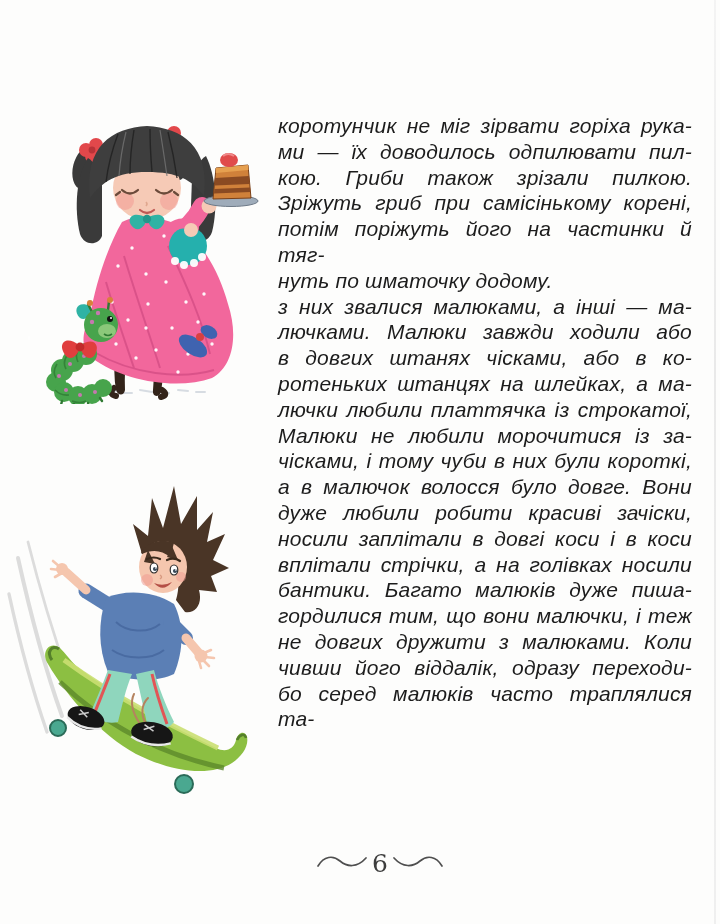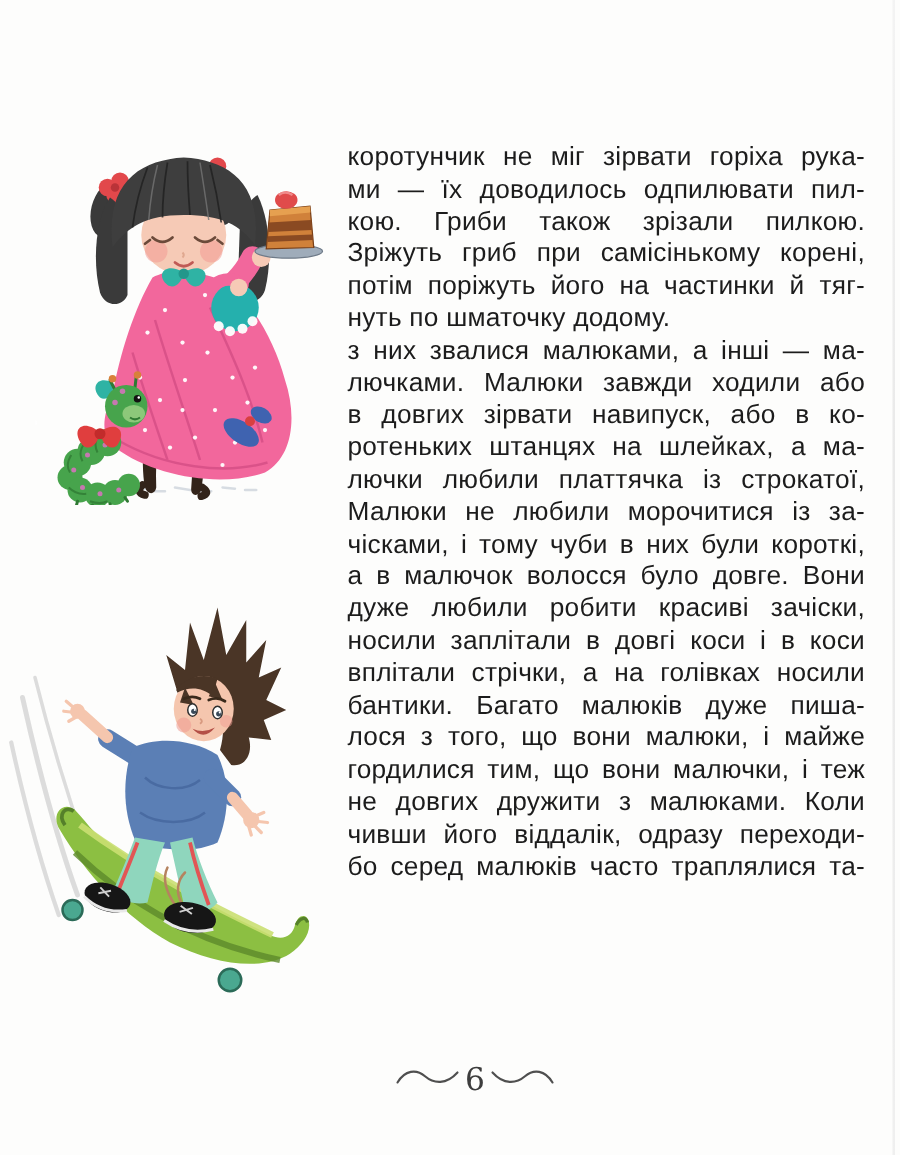--- a/index.html
+++ b/index.html
@@ -7,21 +7,21 @@
     position:relative;width:720px;height:924px;overflow:hidden;
     background:#fdfdfc;font-family:"Liberation Sans",sans-serif;
   }
   .page-edge{
     position:absolute;top:0;right:4px;width:2px;height:924px;
     background:linear-gradient(#f1f1f1,#e4e4e4 40%,#ececec);opacity:.8;
   }
   
   .text-col{
     position:absolute;left:278px;top:113px;width:414px;
-    color:#1c1c1c;font-size:21px;line-height:25.8px;letter-spacing:.2px;
+    color:#1c1c1c;font-size:21px;line-height:25.8px;letter-spacing:.2px;font-style:italic;
   }
   .line{text-align:justify;text-align-last:justify;}
   .line.end{text-align-last:left;}
   .line.indent{text-indent:28px;}
   
   .illo{position:absolute;}
   .illo-girl{left:28px;top:106px;width:240px;height:298px;}
   .illo-boy{left:6px;top:472px;width:256px;height:344px;}
   
   .footer{
@@ -350,31 +350,30 @@
 
   <div class="text-col" id="text-col">
       <div class="line">коротунчик не міг зірвати горіха рука-</div>
       <div class="line">ми — їх доводилось одпилювати пил-</div>
       <div class="line">кою. Гриби також зрізали пилкою.</div>
       <div class="line">Зріжуть гриб при самісінькому корені,</div>
       <div class="line">потім поріжуть його на частинки й тяг-</div>
       <div class="line end">нуть по шматочку додому.</div>
       <div class="line">з них звалися малюками, а інші — ма-</div>
       <div class="line">лючками. Малюки завжди ходили або</div>
-      <div class="line">в довгих зірвати навипуск, або в ко-</div>
+      <div class="line">в довгих штанях чісками, або в ко-</div>
       <div class="line">ротеньких штанцях на шлейках, а ма-</div>
       <div class="line">лючки любили платтячка із строкатої,</div>
       <div class="line">Малюки не любили морочитися із за-</div>
       <div class="line">чісками, і тому чуби в них були короткі,</div>
       <div class="line">а в малючок волосся було довге. Вони</div>
       <div class="line">дуже любили робити красиві зачіски,</div>
       <div class="line">носили заплітали в довгі коси і в коси</div>
       <div class="line">вплітали стрічки, а на голівках носили</div>
       <div class="line">бантики. Багато малюків дуже пиша-</div>
-      <div class="line">лося з того, що вони малюки, і майже</div>
       <div class="line">гордилися тим, що вони малючки, і теж</div>
       <div class="line">не довгих дружити з малюками. Коли</div>
       <div class="line">чивши його віддалік, одразу переходи-</div>
       <div class="line">бо серед малюків часто траплялися та-</div>
     </div>
 
   <div class="footer">
     <svg width="52" height="22" viewBox="0 0 52 22">
       <path d="M2,14 C8,4 17,3 24,9 C31,15 41,16 50,6" stroke="#4f4f4f" stroke-width="1.7" fill="none" stroke-linecap="round"></path>
     </svg>

